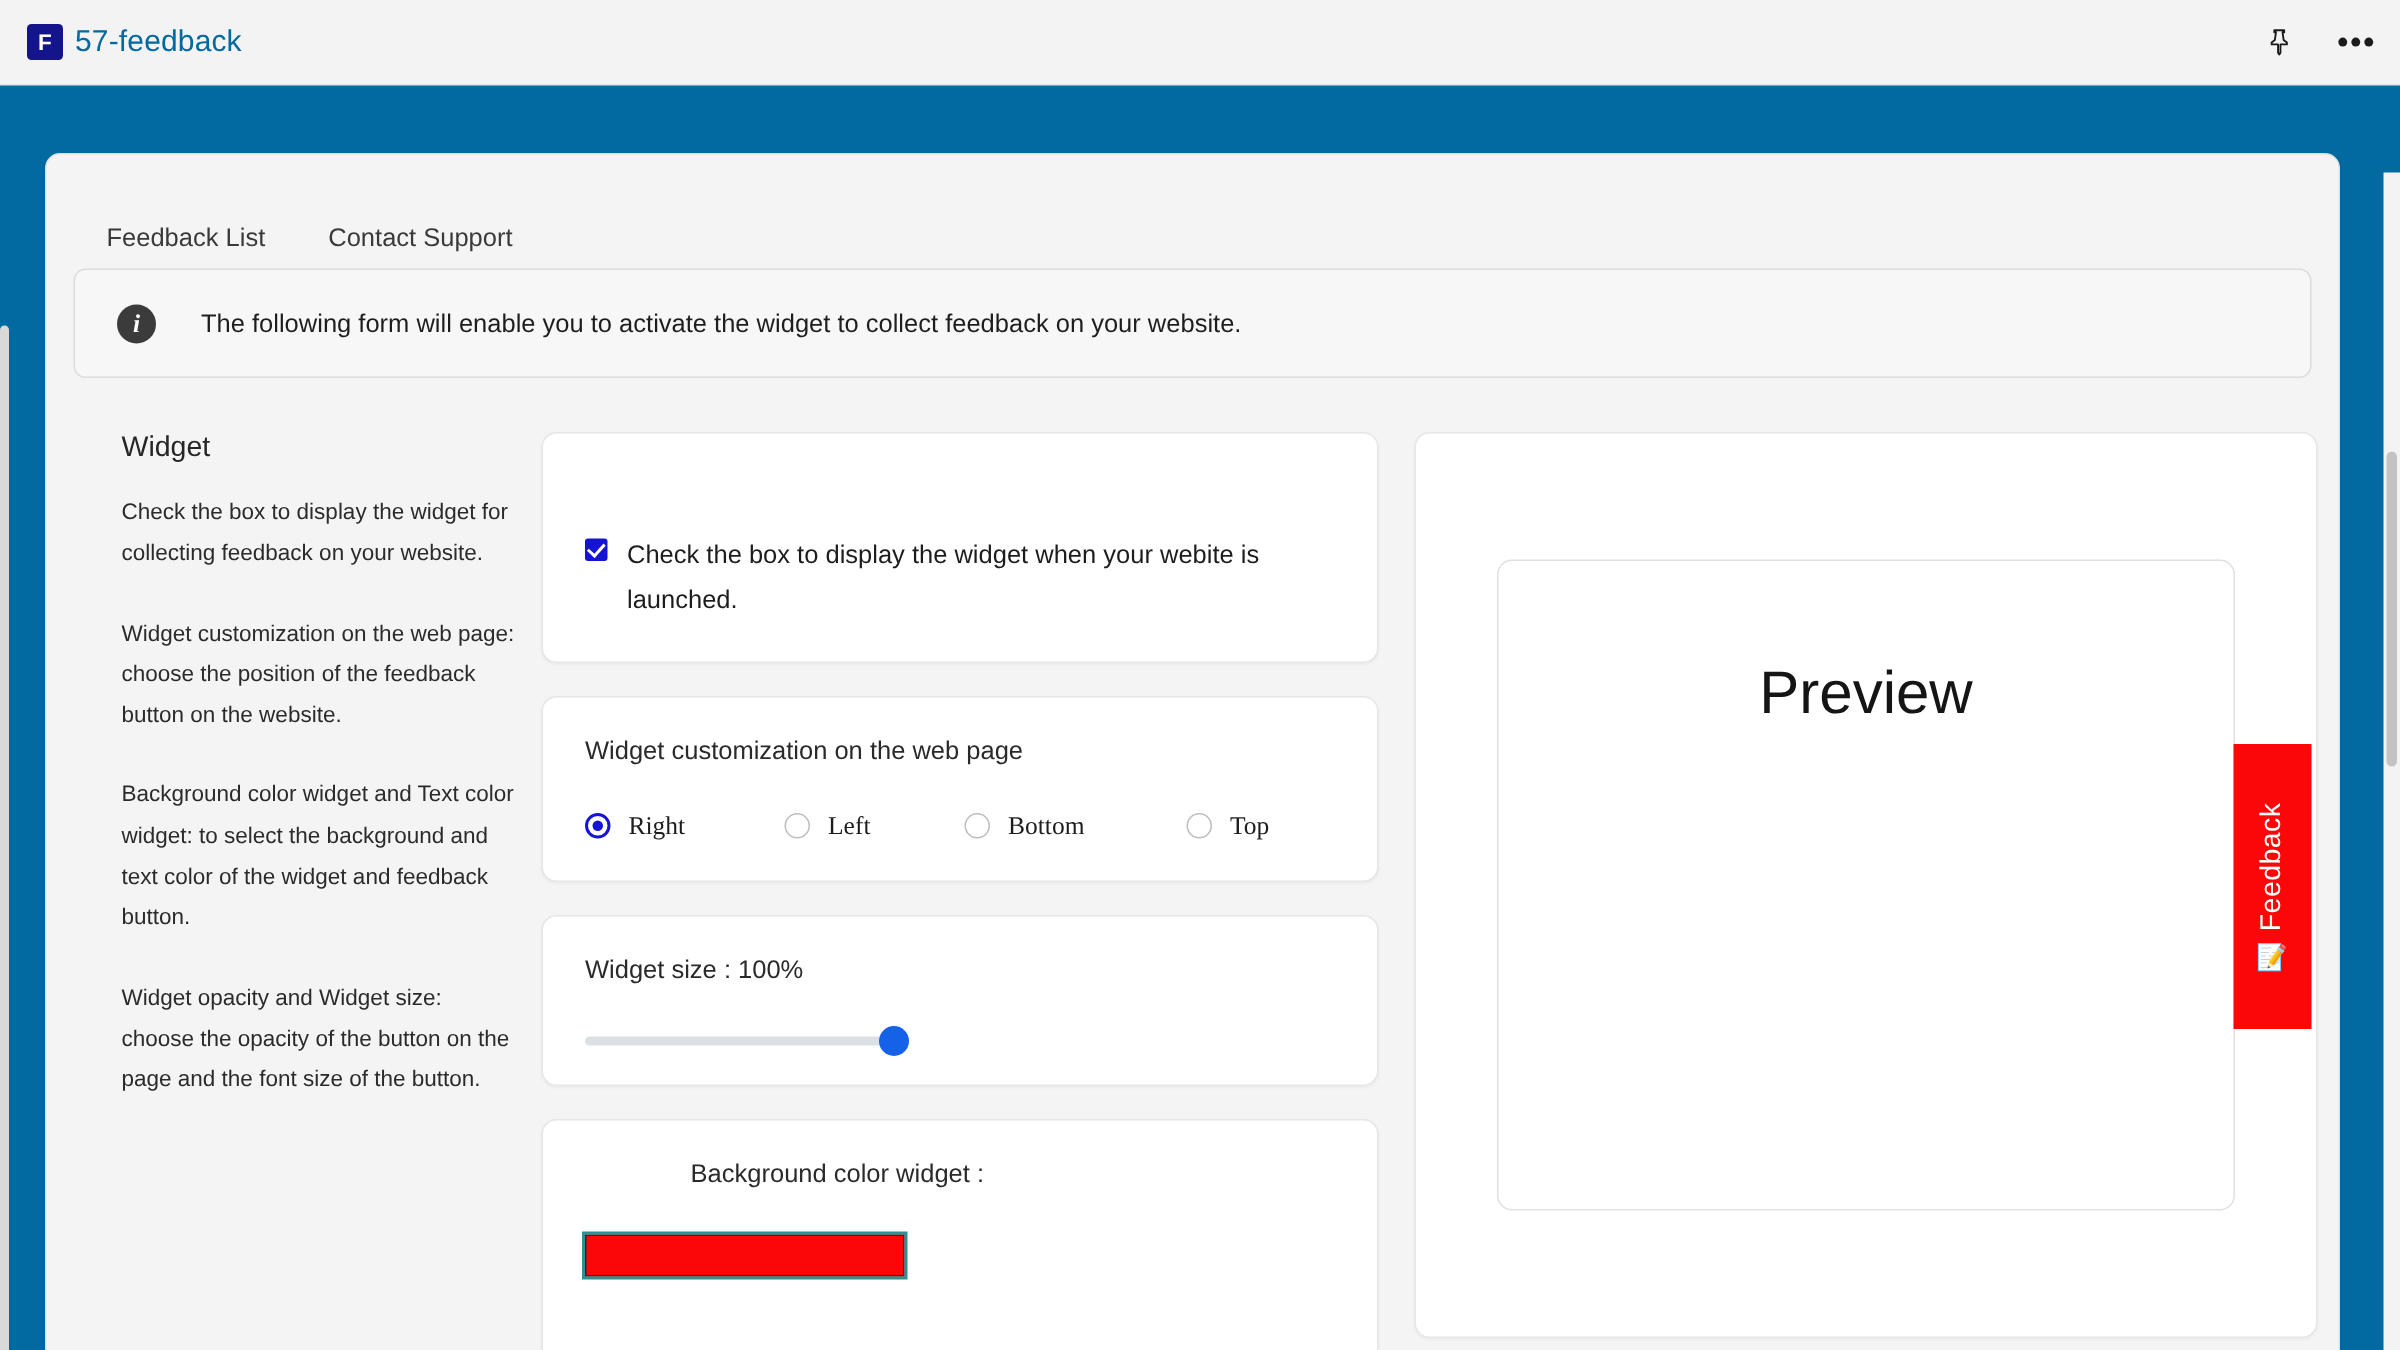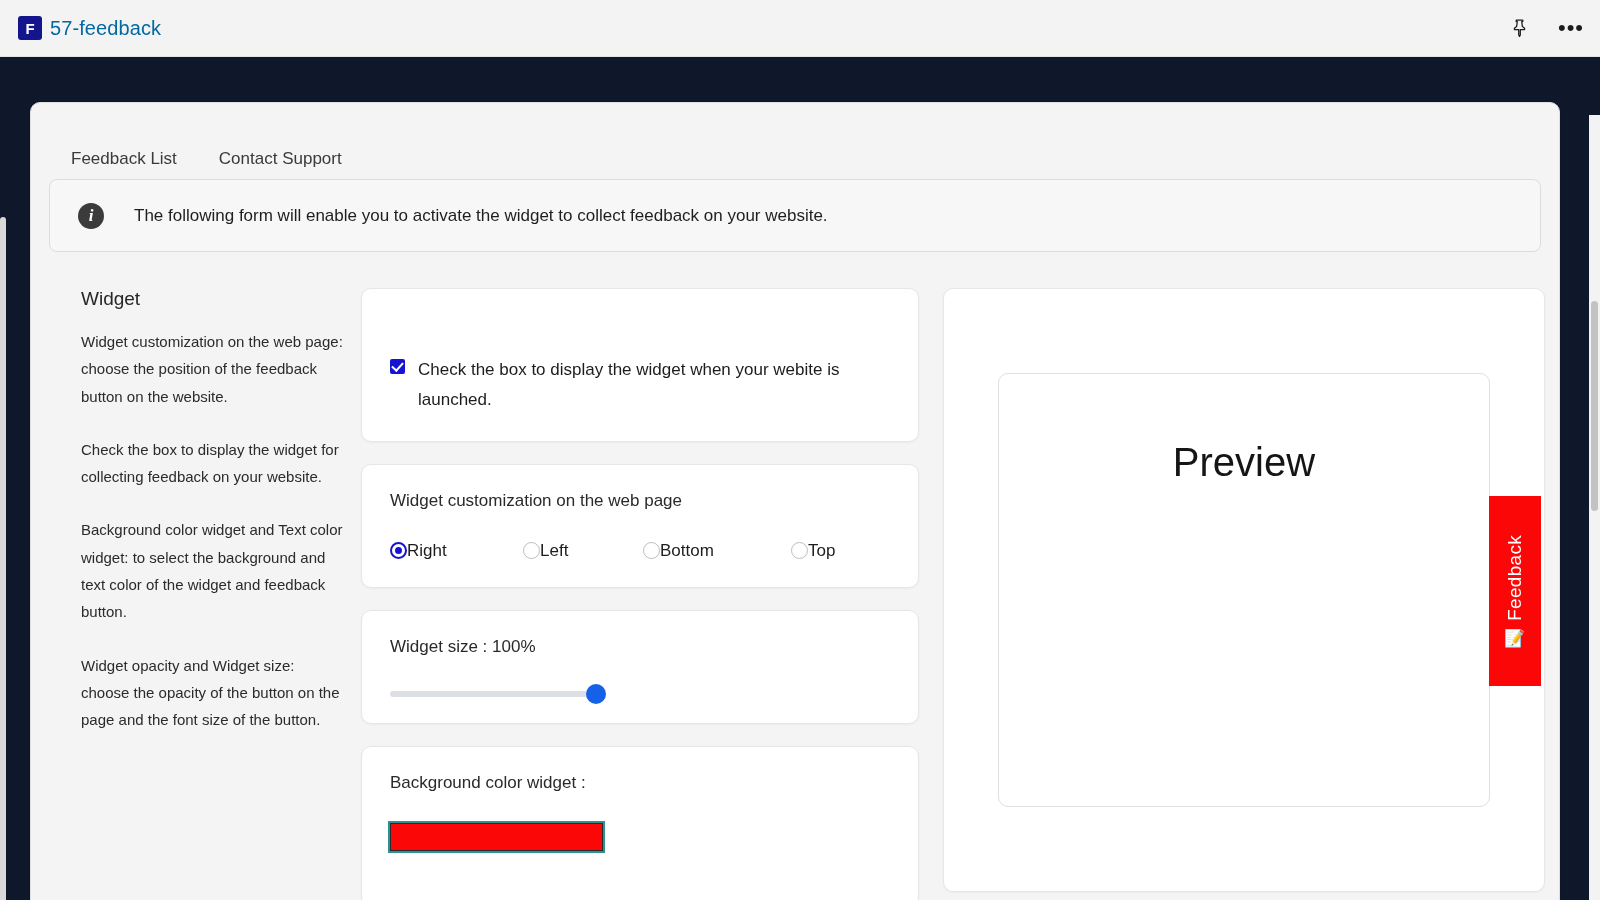--- a/index.html
+++ b/index.html
@@ -47,21 +47,21 @@
     color: #1b1b1b;
     cursor: pointer;
     background: none; border: none;
   }
   .dots { font-size: 22px; line-height: 12px; letter-spacing: 1px; }
 
   
   .shell {
     position: relative;
     height: 843px;
-    background: #0f172a;
+    background: #0369a1;
     padding: 0 18px 0 18px;
   }
   .page-card {
     position: absolute;
     left: 30px; top: 45px; right: 40px; bottom: -10px;
     background: #f4f4f4;
     border: 1px solid #e0e0e0;
     border-radius: 10px;
     box-shadow: 0 1px 3px rgba(0,0,0,.06);
     overflow: hidden;
@@ -156,21 +156,21 @@
     width: 5px; height: 9px;
     border: solid #fff;
     border-width: 0 2px 2px 0;
     transform: rotate(42deg);
   }
   .chk-label { font-size: 17px; color: #1d1d1d; line-height: 1.75; max-width: 440px; }
 
   
   .card-label { font-size: 17px; color: #2a2a2a; }
   .radio-row { display: flex; margin-top: 30px; }
-  .radio-item { display: flex; align-items: center; cursor: pointer; }
+  .radio-item { display: flex; align-items: center; gap: 12px; cursor: pointer; font-family: Liberation Serif, serif; }
   .radio-item.w1 { width: 133px; }
   .radio-item.w2 { width: 120px; }
   .radio-item.w3 { width: 148px; }
   .radio {
     width: 17px; height: 17px; border-radius: 50%;
     border: 1.6px solid #bdbdbd; background: #fff;
     flex: none; position: relative;
   }
   .radio.checked { border-color: #1414d2; border-width: 2px; }
   .radio.checked::after {
@@ -198,21 +198,21 @@
     right: -8px; top: 50%;
     transform: translateY(-50%);
     width: 20px; height: 20px;
     border-radius: 50%;
     background: #1562e8;
     cursor: grab;
   }
 
   
   .color-grid { display: flex; }
-  .color-cell { width: 266px; }
+  .color-cell { width: 266px; text-align: right; }
   .color-cap { font-size: 17px; color: #2a2a2a; margin-bottom: 30px; }
   .swatch {
     width: 213px; height: 28px;
     border: 1px solid #2a2a2a;
     cursor: pointer;
     display: block;
   }
   .swatch.focused { outline: 2px solid #2f8f93; outline-offset: 0px; }
 
   
@@ -335,22 +335,22 @@
       <div class="info-icon">
         <span>i</span>
       </div>
       <div class="banner-text">The following form will enable you to activate the widget to collect feedback on your website.</div>
     </div>
 
     <div class="body-area">
 
       <div class="side-col">
         <div class="side-title">Widget</div>
+        <p class="side-p">Check the box to display the widget for collecting feedback on your website.</p>
         <p class="side-p">Widget customization on the web page: choose the position of the feedback button on the website.</p>
-        <p class="side-p">Check the box to display the widget for collecting feedback on your website.</p>
         <p class="side-p">Background color widget and Text color widget: to select the background and text color of the widget and feedback button.</p>
         <p class="side-p">Widget opacity and Widget size: choose the opacity of the button on the page and the font size of the button.</p>
       </div>
 
       <div class="form-col">
 
         <div class="card">
           <div class="chk-row">
             <div class="chk" role="checkbox" aria-checked="true"></div>
             <div class="chk-label">Check the box to display the widget when your webite is launched.</div>

